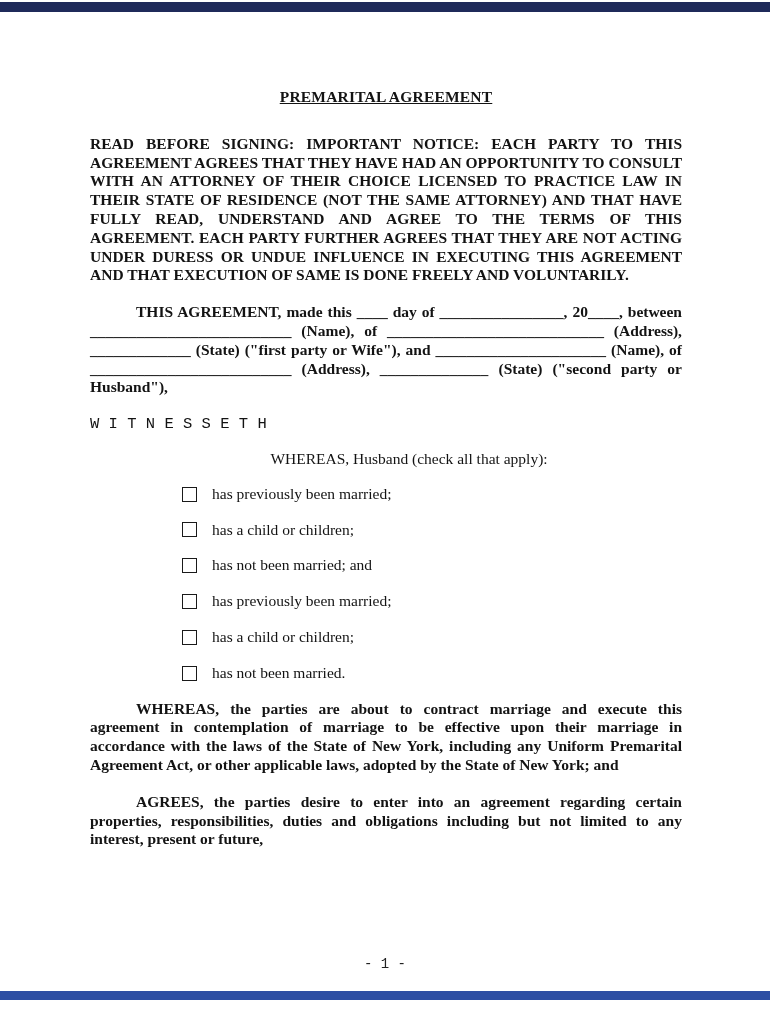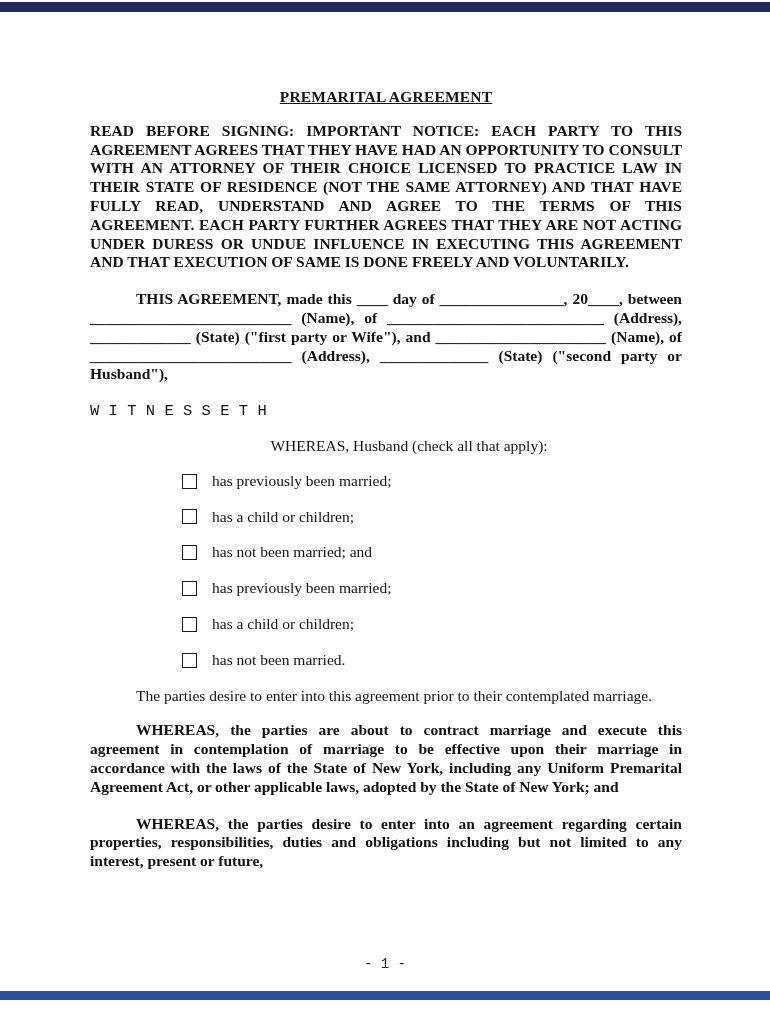--- a/index.html
+++ b/index.html
@@ -23,21 +23,21 @@
     top: 88px;
     left: 90px;
     width: 592px;
     font-size: 15.5px;
     line-height: 18.8px;
   }
   .doc-title {
     text-align: center;
     font-weight: bold;
     text-decoration: underline;
-    margin-bottom: 15px;
+    margin-bottom: 28px;
     letter-spacing: 0.2px;
   }
   .para { margin-bottom: 18px; }
   .para.justify { text-align: justify; text-align-last: left; font-weight: bold; }
   .para.bold { font-weight: bold; }
   .para.indent { text-indent: 46px; }
   .para.single { margin-bottom: 16px; }
   .witnesseth { margin-bottom: 16px; font-family: Liberation Mono, monospace; }
   .section-heading { margin-left: 46px; margin-bottom: 16px; text-align: center; }
   .checkbox-row {
@@ -103,24 +103,23 @@
   </div>
   <div class="checkbox-row">
     <span class="checkbox"></span>
     <span class="checkbox-label">has a child or children;</span>
   </div>
   <div class="checkbox-row">
     <span class="checkbox"></span>
     <span class="checkbox-label">has not been married.</span>
   </div>
 
-  <div class="para single indent">The parties desire to enter into this agreement prior to their contemplated marriage.</div>
 
 
   <div class="para justify indent">WHEREAS, the parties are about to contract marriage and execute this agreement in contemplation of marriage to be effective upon their marriage in accordance with the laws of the State of New York, including any Uniform Premarital Agreement Act, or other applicable laws, adopted by the State of New York; and</div>
 
-  <div class="para justify indent">WHEREAS, the parties desire to enter into an agreement regarding certain properties, responsibilities, duties and obligations including but not limited to any interest, present or future,</div>
+  <div class="para justify indent">AGREES, the parties desire to enter into an agreement regarding certain properties, responsibilities, duties and obligations including but not limited to any interest, present or future,</div>
 
 </div>
 
 <div class="page-footer">- 1 -</div>
 
 <div class="edge-bar bottom" style="background: rgb(45, 78, 163);"></div>
 
 </body></html>

